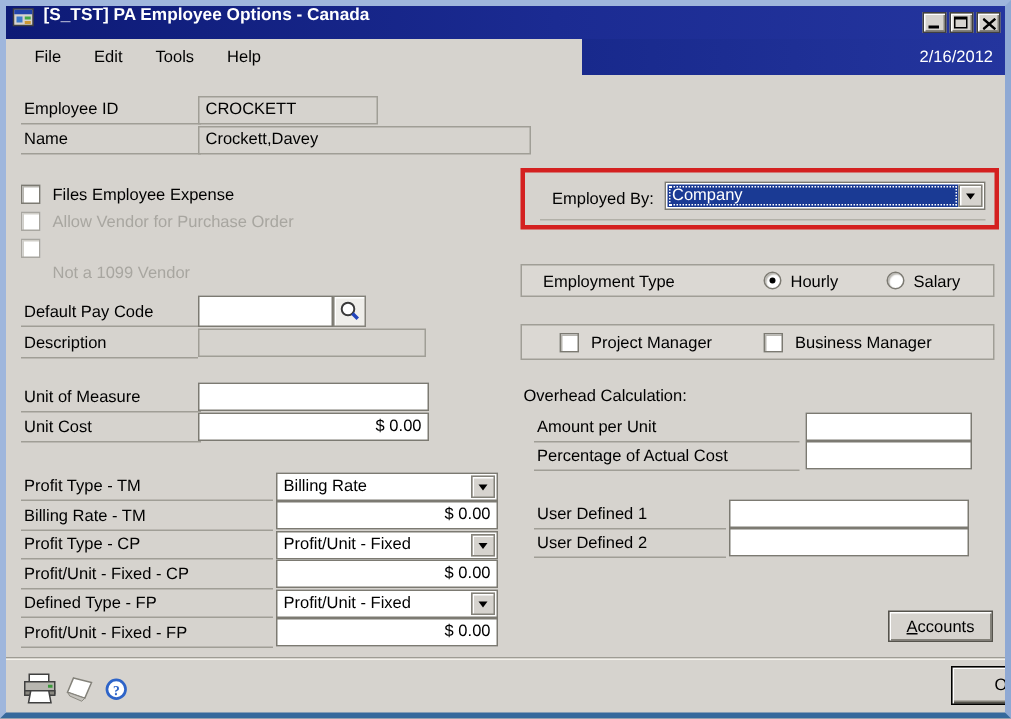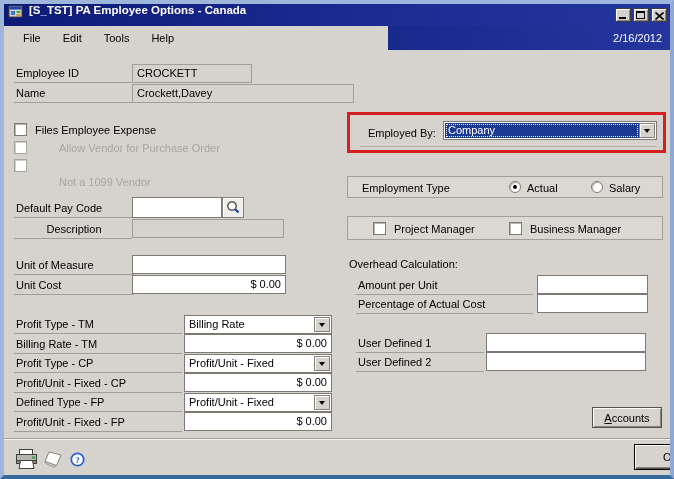--- a/index.html
+++ b/index.html
@@ -33,21 +33,21 @@
     background:linear-gradient(90deg,#18298C,#24359E); display:flex; align-items:center; justify-content:flex-end; }
   .menu-item { padding:3px 11px; color:#000; }
   .date-text { color:#fff; padding-right:8px; }
 
   
   .prompt { position:absolute; height:18px; line-height:17px; border-bottom:1px solid #A09E96; padding-left:2px; white-space:nowrap; }
   .label-plain { position:absolute; height:16px; line-height:16px; white-space:nowrap; }
   .field { position:absolute; height:19px; line-height:17px; background:#fff; border:1px solid #7C7A72; padding:0 4px; white-space:nowrap; overflow:hidden; }
   .field.ro { background:transparent; border-color:#A09E96; }
   .field.money { text-align:right; }
-  .disabled-text { color:#A8A6A0;margin-left:24px; }
+  .disabled-text { color:#A8A6A0; }
 
   .cb { position:absolute; width:13px; height:13px; background:#fff; border:1px solid #7C7A72;
     box-shadow:inset 1px 1px 0 #B8B6B0; }
   .cb.dis { border-color:#A8A6A0; box-shadow:inset 1px 1px 0 #D0CEC8; }
   .radio { position:absolute; width:12px; height:12px; background:#fff; border:1px solid #7C7A72; border-radius:50%;
     box-shadow:inset 1px 1px 1px #B8B6B0; }
   .radio.sel::after { content:""; position:absolute; left:3px; top:3px; width:4px; height:4px; border-radius:50%; background:#000; }
 
   .groupbox { position:absolute; border:1px solid #A09E96; background:#DBD8D3;text-align:right; }
 
@@ -136,41 +136,41 @@
       <div class="combo-btn">
             <span class="arrow-down"></span>
           </div>
     </div>
     <div class="underline"></div>
   </div>
 
   <div class="groupbox" style="left:343px; top:172px; width:316px; height:22px;">
     <div class="label-plain" style="left:14px; top:3px;">Employment Type</div>
     <div class="radio sel" style="left:161px; top:4px;"></div>
-    <div class="label-plain" style="left:179px; top:3px;">Actual</div>
+    <div class="label-plain" style="left:179px; top:3px;">Hourly</div>
     <div class="radio" style="left:243px; top:4px;"></div>
     <div class="label-plain" style="left:261px; top:3px;">Salary</div>
   </div>
 
   <div class="groupbox" style="left:343px; top:212px; width:316px; height:24px;">
     <div class="cb" style="left:25px; top:5px;"></div>
     <div class="label-plain" style="left:46px; top:4px;">Project Manager</div>
     <div class="cb" style="left:161px; top:5px;"></div>
     <div class="label-plain" style="left:182px; top:4px;">Business Manager</div>
   </div>
 
   <div class="prompt" style="left:10px; top:196px; width:118px;">Default Pay Code</div>
   <div class="field" style="left:128px; top:193px; width:90px; height:21px;"></div>
   <div class="lookup-btn" style="left:218px; top:193px; height:21px;">
     <svg width="16" height="16" viewBox="0 0 16 16">
       <circle cx="7" cy="6" r="4.2" fill="#fff" stroke="#3A3A3A" stroke-width="1.3"></circle>
       <line x1="10" y1="9" x2="13.5" y2="12.5" stroke="#2244BB" stroke-width="2.4"></line>
     </svg>
   </div>
-  <div class="prompt" style="left:10px; top:217px; width:118px;text-align:center;">Description</div>
+  <div class="prompt" style="left:10px; top:217px; width:118px;">Description</div>
   <div class="field ro" style="left:128px; top:215px; width:152px;"></div>
 
   <div class="prompt" style="left:10px; top:253px; width:120px;">Unit of Measure</div>
   <div class="field" style="left:128px; top:251px; width:154px;"></div>
   <div class="prompt" style="left:10px; top:273px; width:120px;">Unit Cost</div>
   <div class="field money" style="left:128px; top:271px; width:154px;">$ 0.00</div>
 
   <div class="label-plain" style="left:345px; top:252px;">Overhead Calculation:</div>
   <div class="prompt" style="left:352px; top:273px; width:177px;">Amount per Unit</div>
   <div class="field" style="left:533px; top:271px; width:111px;"></div>

